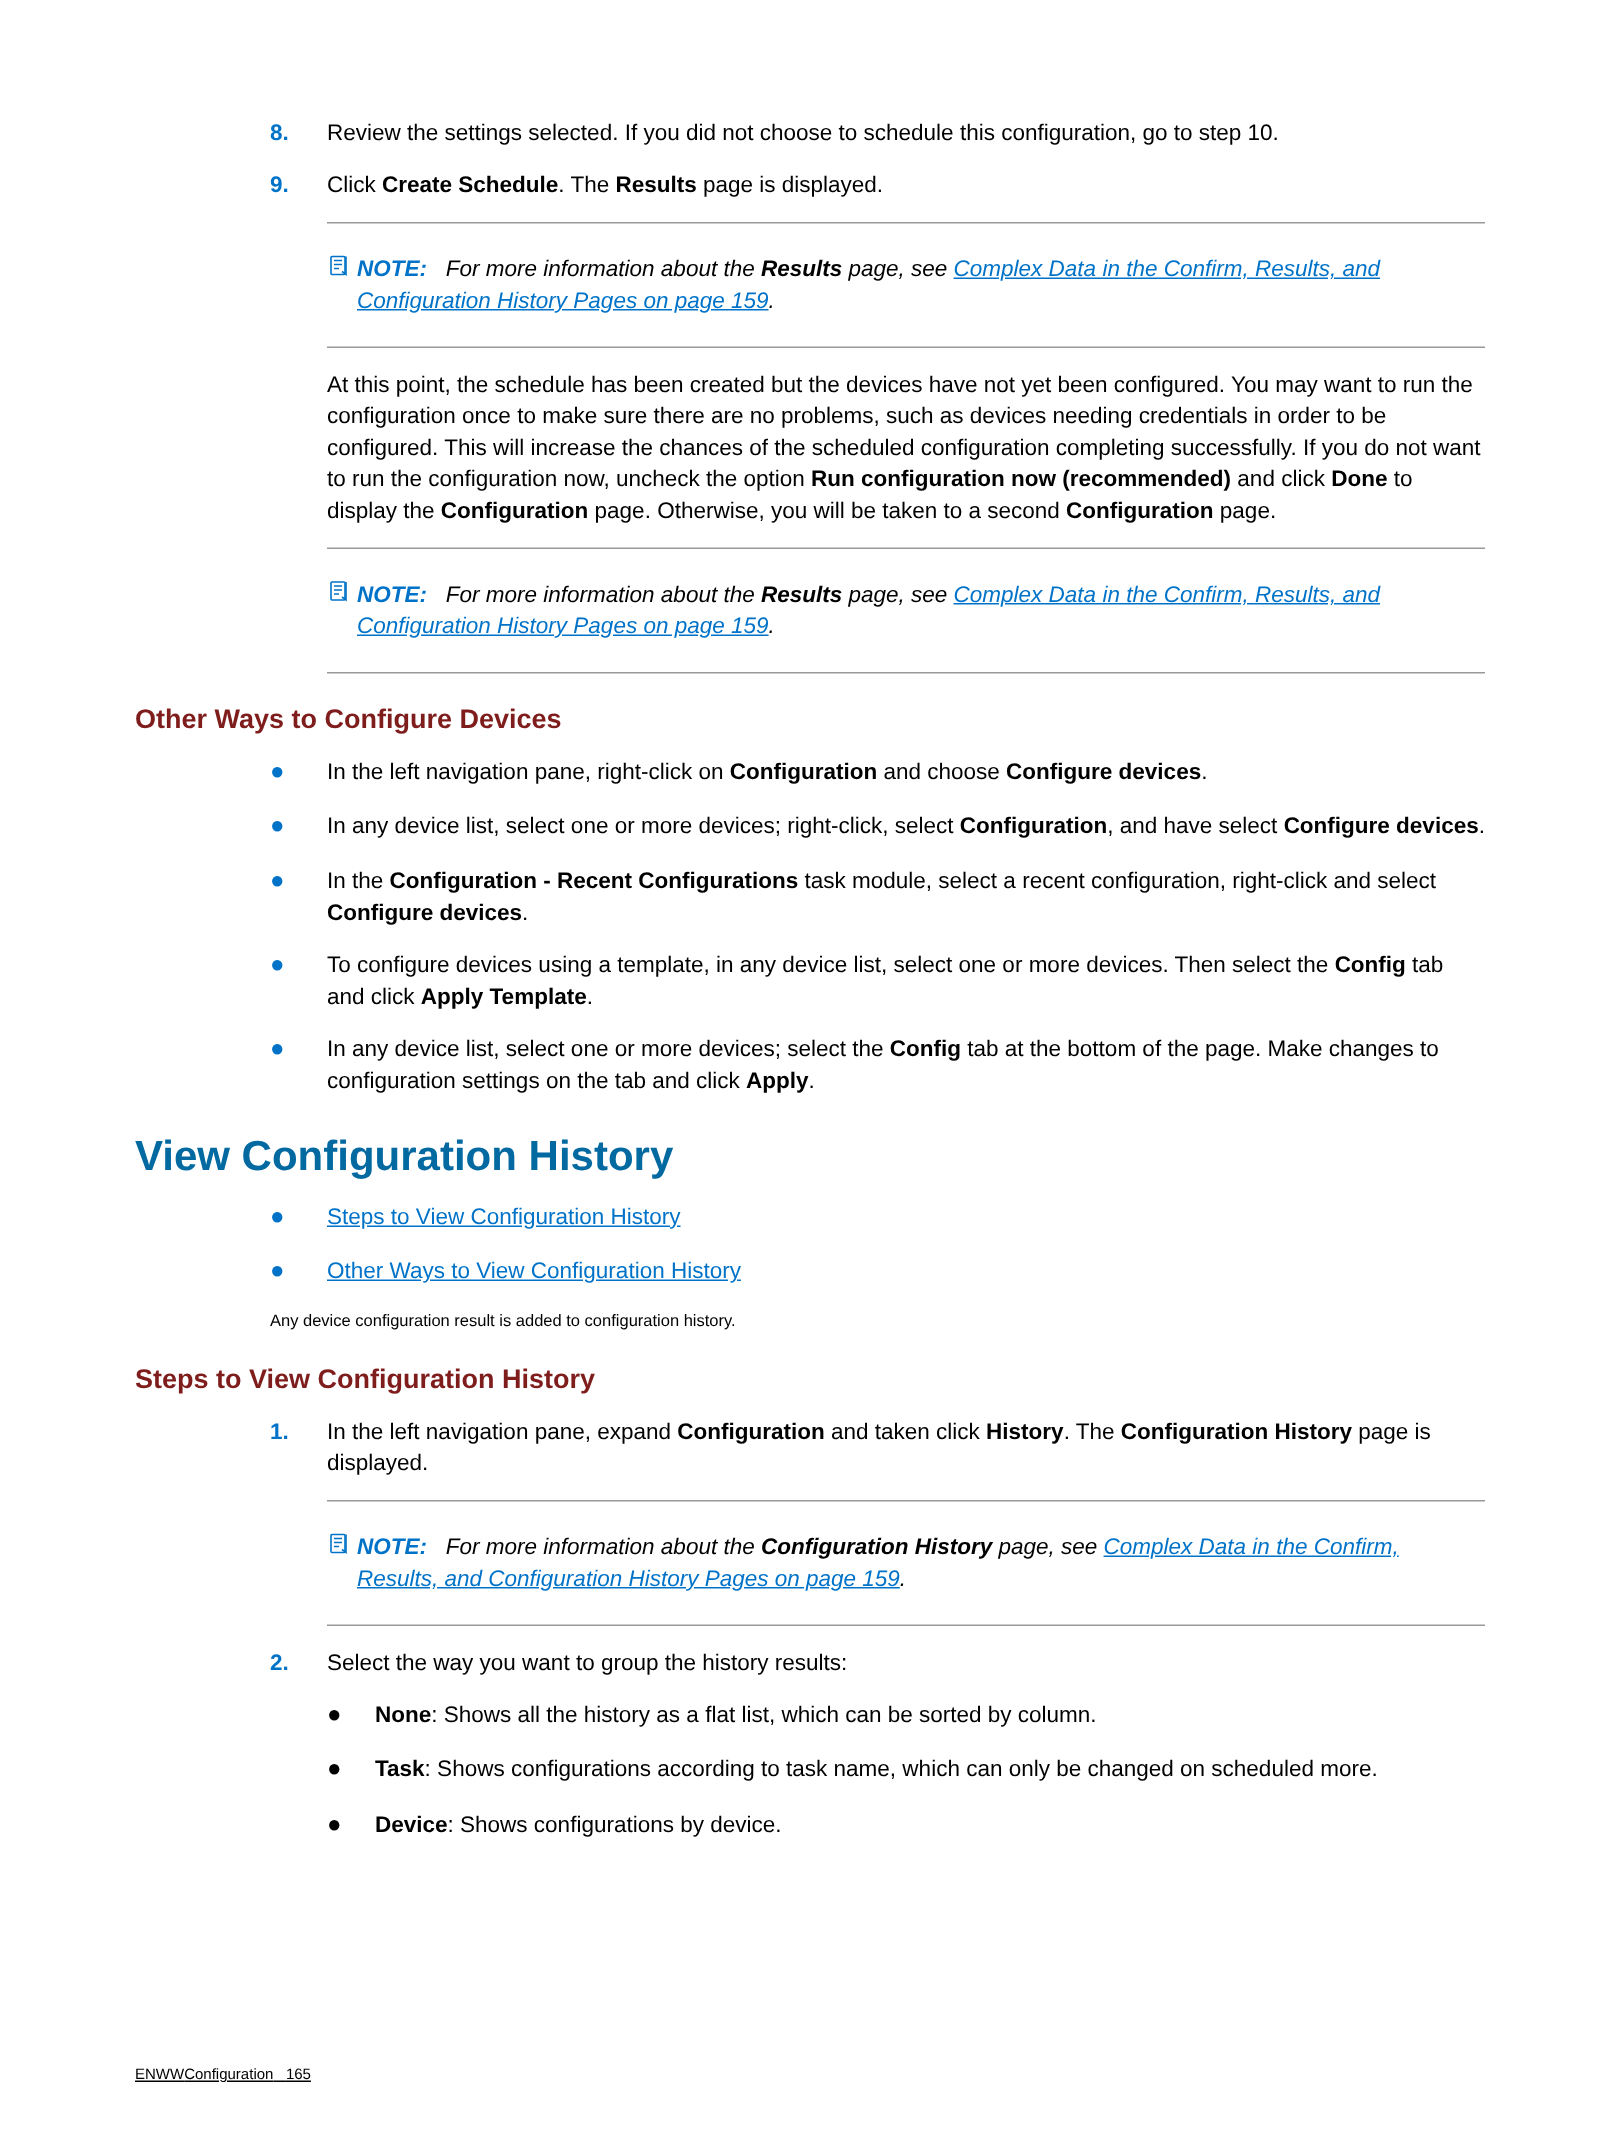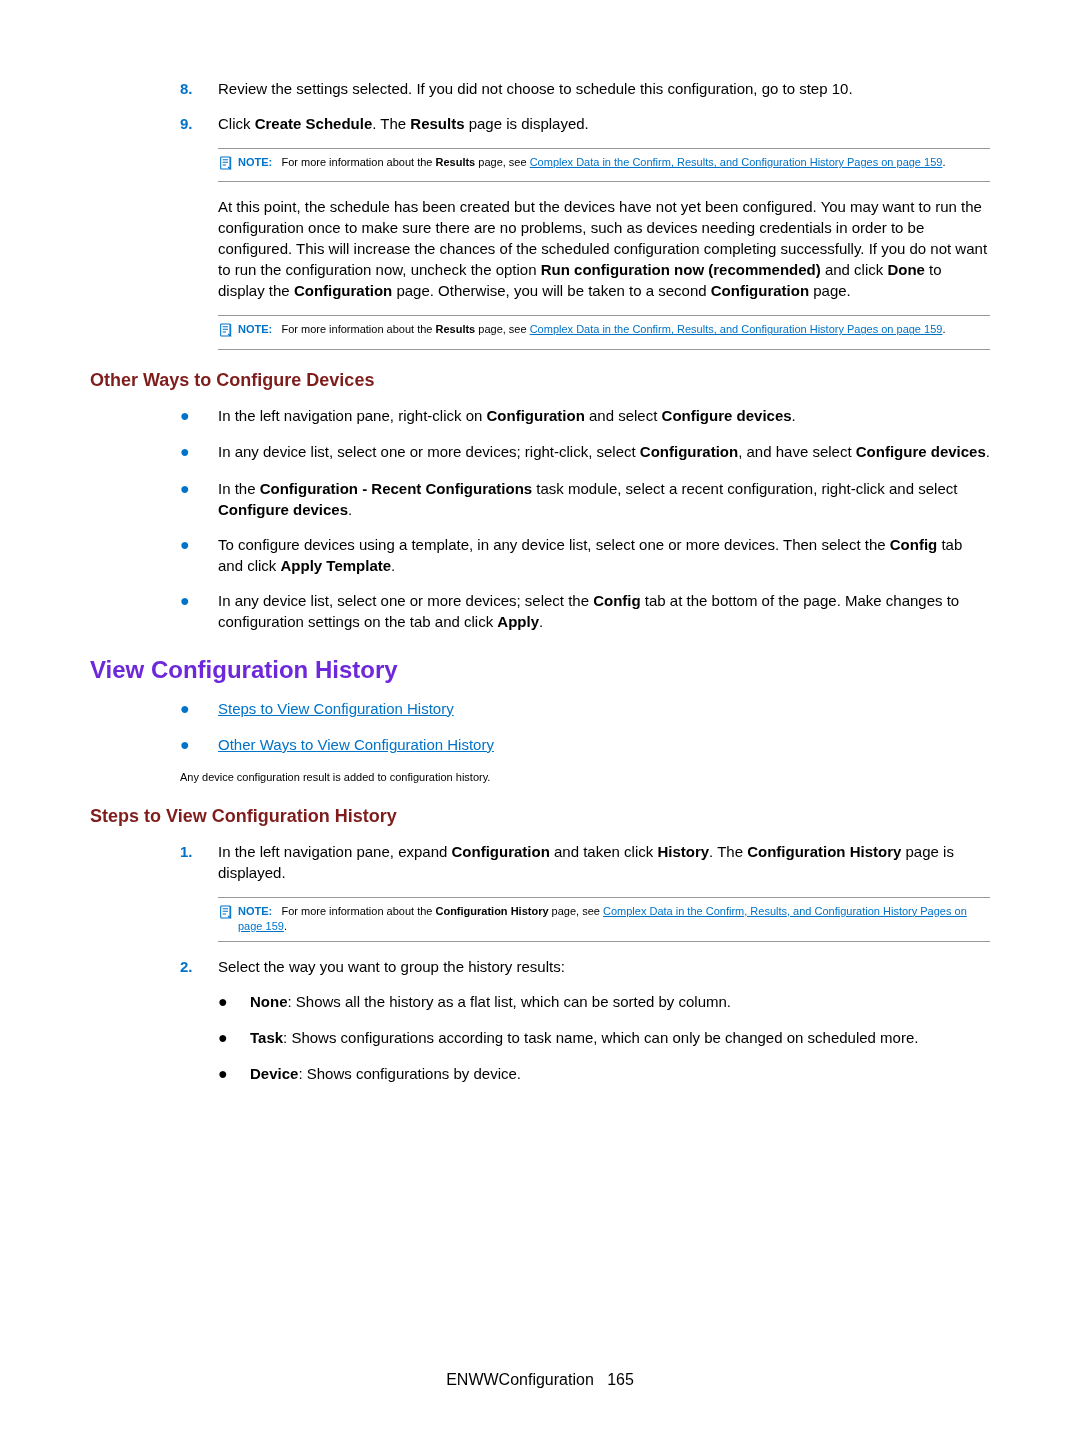--- a/index.html
+++ b/index.html
@@ -33,25 +33,26 @@
     font-weight: bold;
     width: 38px;
     flex-shrink: 0;
   }
   .ol-content {
     flex: 1;
   }
   .note-box {
     border-top: 1px solid #999;
     border-bottom: 1px solid #999;
-    padding: 6px 0;
+    padding: 20px 0;
     margin: 6px 0 14px 38px;
     display: flex;
     line-height: 1.4;
-    font-size: 11px;
+    font-size: 15px;
+    font-style: italic;
   }
   .note-box.nested {
     margin-left: 38px;
   }
   .note-box .note-icon {
     width: 20px;
     flex-shrink: 0;
     color: #0073c9;
   }
   .note-box .note-text {
@@ -71,23 +72,23 @@
     font-size: 15px;
     margin-bottom: 14px;
   }
   .h3 {
     color: #7f1d1d;
     font-weight: bold;
     font-size: 18px;
     margin: 20px 0 14px 0;
   }
   .h2 {
-    color: #6d28d9;
+    color: #0369a1;
     font-weight: bold;
-    font-size: 24px;
+    font-size: 28px;
     margin: 24px 0 14px 0;
   }
   .bullet-list {
     margin-left: 90px;
   }
   .bullet-item {
     display: flex;
     margin-bottom: 14px;
     line-height: 1.4;
     font-size: 15px;
@@ -118,22 +119,23 @@
   }
   .sub-bullet-content {
     flex: 1;
   }
   .footer {
     position: absolute;
     bottom: 48px;
     left: 90px;
     right: 90px;
     display: flex;
-    justify-content: center;
-    font-size: 16px;
+    justify-content: flex-start;
+    font-size: 10px;
+    text-decoration: underline;
   }
   .note-svg {
     width: 16px;
     height: 16px;
     stroke: #0073c9;
     fill: none;
     stroke-width: 1.6;
   }
 </style>
 </head>
@@ -186,21 +188,21 @@
     </div>
 
   </div>
 
   <div class="h3">Other Ways to Configure Devices</div>
 
   <div class="bullet-list">
     <div class="bullet-item">
       <div class="bullet-dot">●</div>
       <div class="bullet-content">
-        <span>In the left navigation pane, right-click on </span><b>Configuration</b><span> and select </span><b>Configure devices</b><span>.</span>
+        <span>In the left navigation pane, right-click on </span><b>Configuration</b><span> and choose </span><b>Configure devices</b><span>.</span>
       </div>
     </div>
     <div class="bullet-item">
       <div class="bullet-dot">●</div>
       <div class="bullet-content">
         <span>In any device list, select one or more devices; right-click, select </span><b>Configuration</b><span>, and have select </span><b>Configure devices</b><span>.</span>
       </div>
     </div>
     <div class="bullet-item">
       <div class="bullet-dot">●</div>

